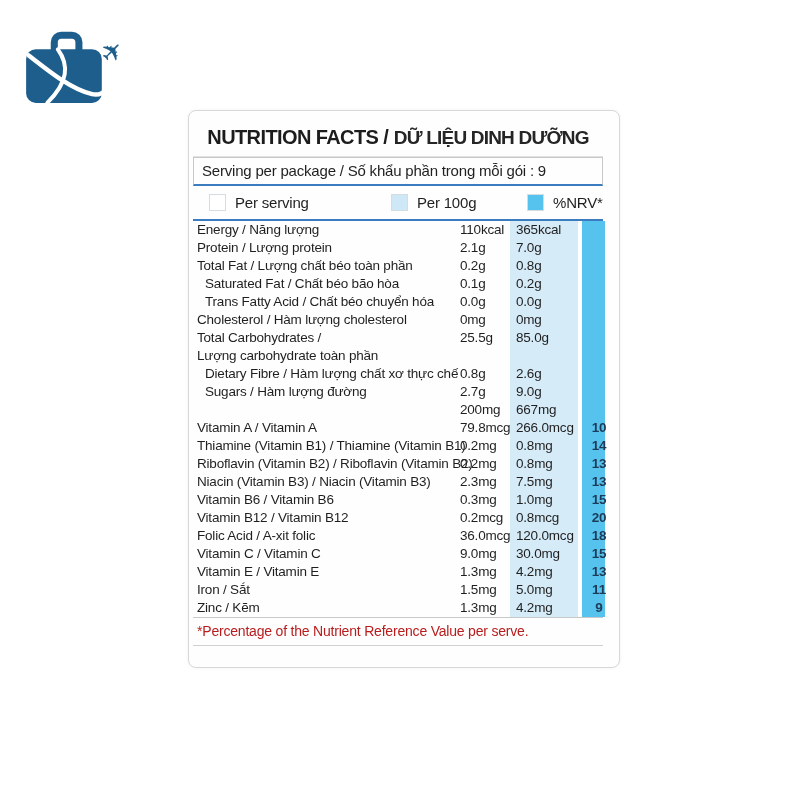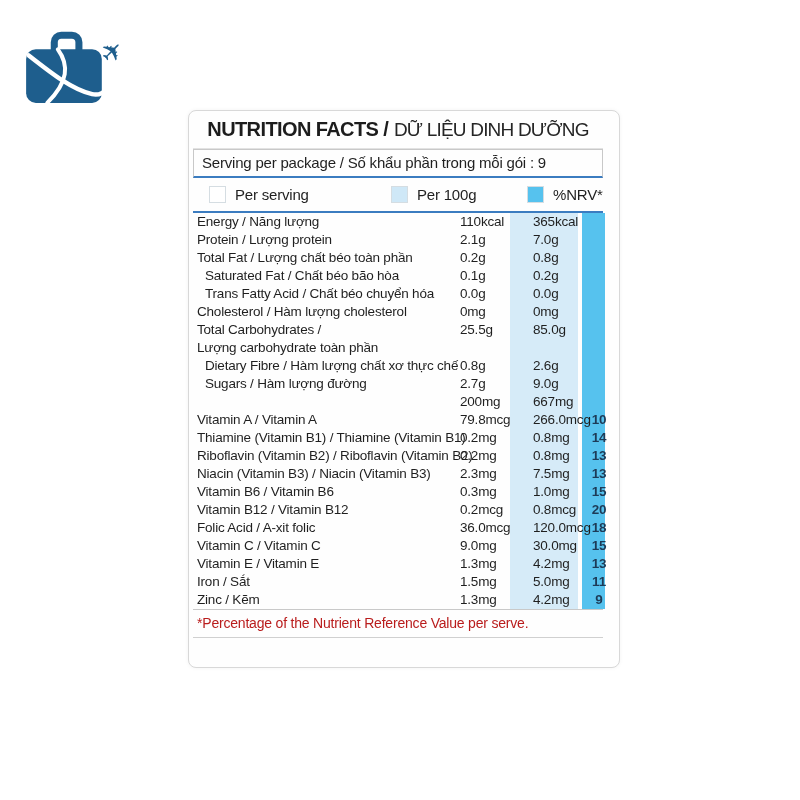--- a/index.html
+++ b/index.html
@@ -7,29 +7,29 @@
   body { position:relative; overflow:hidden; }
 
   
   .logo { position:absolute; left:18px; top:22px; width:106px; height:88px; }
 
   
   .card {
     position:absolute; left:188px; top:110px; width:432px; height:558px;
     background:#fefefe; border:1px solid #d8d8d8; border-radius:8px;
     box-shadow:0 0 4px rgba(0,0,0,0.05);
-    padding:0 16px 0 4px;
+    padding:8px 16px 0 4px;
   }
 
   
   .hdr { height:38px; display:flex; align-items:center; justify-content:center;
          border-bottom:1px solid #e2e2e2; white-space:nowrap; }
   .hdr .t-en { font-weight:bold; font-size:20px; letter-spacing:-0.6px; color:#1c1c1c; }
   .hdr .t-sep { font-weight:bold; font-size:20px; margin:0 5px; color:#1c1c1c; }
-  .hdr .t-vi { font-weight:normal; font-size:19px; letter-spacing:-0.8px; color:#252525; }
+  .hdr .t-vi { font-weight:bold; font-size:19px; letter-spacing:-0.8px; color:#252525; }
 
   
   .serving { border:1px solid #c8c8c8; border-bottom:2px solid #3b7cc0;
              padding:2px 8px 3px 8px; font-size:15px; line-height:21px;
              letter-spacing:-0.2px; color:#1f1f1f; }
 
   
   .legend { position:relative; height:33px; font-size:15px; }
   .legend-item { position:absolute; top:0; height:33px; display:flex; align-items:center; }
   .legend-item.l0 { left:16px; }
@@ -41,21 +41,21 @@
   
   .tbl { position:relative; border-top:2px solid #3b7cc0; border-bottom:1px solid #c9c9c9; }
   .strip { position:absolute; top:0; bottom:0; }
   .strip-100g { left:317px; width:68px; }
   .strip-nrv  { left:389px; width:23px; }
   .trow { position:relative; height:18px; font-size:13.5px; letter-spacing:-0.2px; }
   .trow span { position:absolute; top:0; line-height:18px; white-space:nowrap; }
   .trow .lab { left:4px; color:#1f1f1f; }
   .trow.indent .lab { left:12px; }
   .trow .v1 { left:267px; color:#1f1f1f; }
-  .trow .v2 { left:323px; color:#1f1f1f;margin-left:17px; }
+  .trow .v2 { left:323px; color:#1f1f1f; }
   .trow .v3 { left:389px; width:34px; text-align:center; color:#1d3b57; font-weight:bold; }
 
   
   .footrow { border-bottom:1px solid #d0d0d0; padding:5px 0 6px 4px;
              font-size:14px; letter-spacing:-0.2px; color:#b91c1c; }
 </style>
 </head>
 <body>
 
 <div class="logo">

